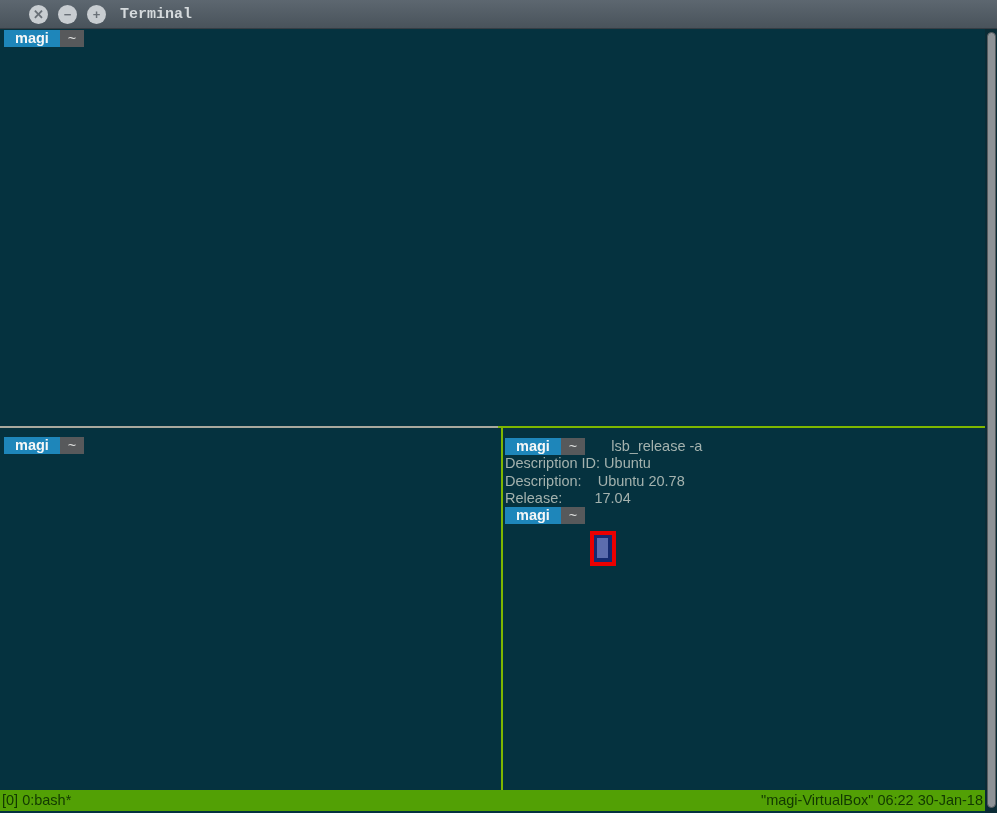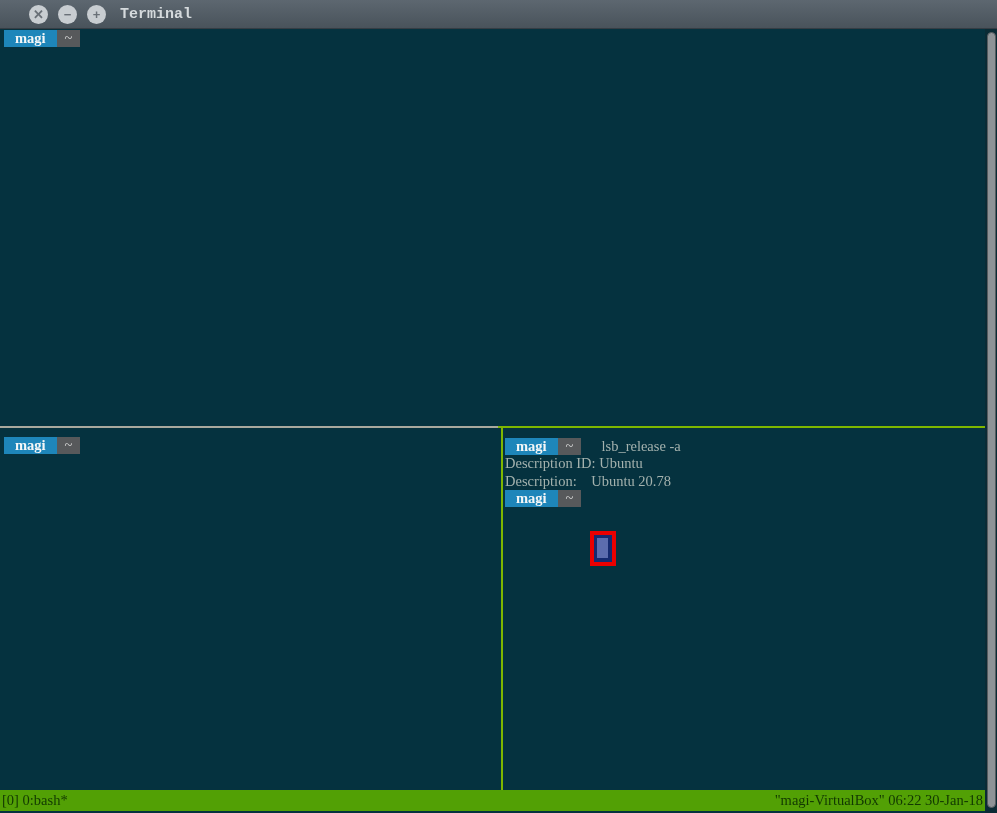--- a/index.html
+++ b/index.html
@@ -22,36 +22,36 @@
     display:flex; align-items:center; justify-content:center;
     font-size:13px; font-weight:bold; line-height:1; cursor:default;
   }
   .win-title {
     margin-left:14px; color:#d5dadd; font-size:15px; font-weight:bold;font-family:Liberation Mono, monospace;
   }
   
   .terminal {
     position:absolute; left:0; top:29px; width:997px; height:652px;
     background:#05323f;
-    font-family:Liberation Serif, serif;
+    font-family:Liberation Sans, sans-serif;
     font-size:14.5px; color:#a4b2ae;
   }
   .pane { position:absolute; }
   .pane-top { left:0; top:0; width:997px; height:397px; }
   .pane-bl  { left:0; top:399px; width:501px; height:362px; }
   .pane-br  { left:503px; top:399px; width:482px; height:362px; }
   
   .badge { position:absolute; display:inline-flex; height:17px; line-height:17px; font-size:14.5px; }
   .badge-user { background:#1e86ba; color:#f5f7f7; font-weight:bold; padding:0 11px; }
   .badge-dir  { background:#57595b; color:#d9dad9; padding:0 8px; }
   .badge-inline { position:static; display:inline-flex; vertical-align:top; }
   
   .br-text { position:absolute; left:505px; top:409px; }
   .tline { white-space:pre; height:17.33px; line-height:17.33px; }
-  .cmd { margin-left:20px; white-space:pre; }
+  .cmd { margin-left:26px; white-space:pre; }
   
   .hdiv-gray  { position:absolute; left:0;   top:397px; width:498px; height:2px; background:#a9a99e; }
   .hdiv-green { position:absolute; left:498px; top:397px; width:487px; height:2px; background:#7eb700; }
   .vdiv-green { position:absolute; left:501px; top:399px; width:2px; height:362px; background:#7eb700; }
   
   .statusbar {
     position:absolute; left:0; top:761px; width:985px; height:21px;
     background:#52a005; color:#123802;
     display:flex; justify-content:space-between; align-items:center;
     font-size:14.5px; line-height:21px; white-space:pre;
@@ -109,20 +109,21 @@
         <span class="badge-user">magi</span>
         <span class="badge-dir">~</span>
       </div>
     </div>
 
     <div class="pane pane-br"></div>
     <div class="br-text">
       <div class="tline"><span class="badge badge-inline"><span class="badge-user">magi</span><span class="badge-dir">~</span></span><span class="cmd">lsb_release -a</span></div>
       <div class="tline">Description ID: Ubuntu</div>
       <div class="tline">Description:    Ubuntu 20.78</div>
+      <div class="tline">Release:        17.04</div>
       <div class="tline"><span class="badge badge-inline"><span class="badge-user">magi</span><span class="badge-dir">~</span></span></div>
     </div>
 
     <div class="red-box">
       <div class="cursor-block"></div>
     </div>
 
     <div class="statusbar">
       <span class="status-left">[0] 0:bash*</span>
       <span class="status-right">"magi-VirtualBox" 06:22 30-Jan-18</span>

